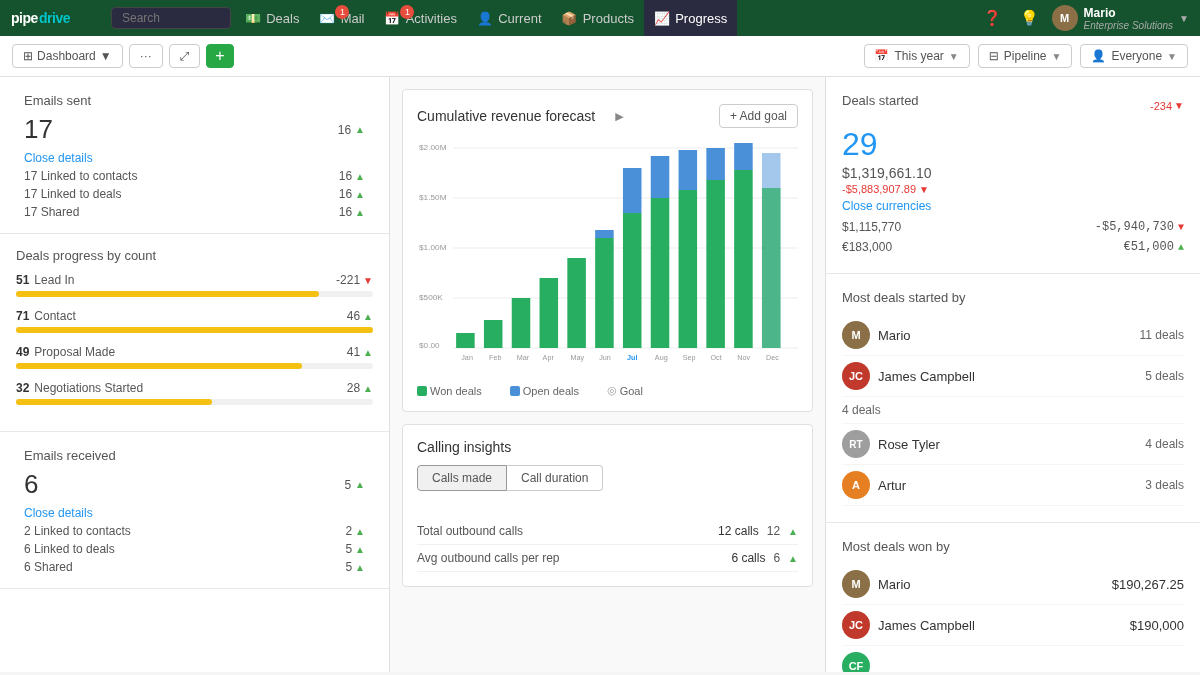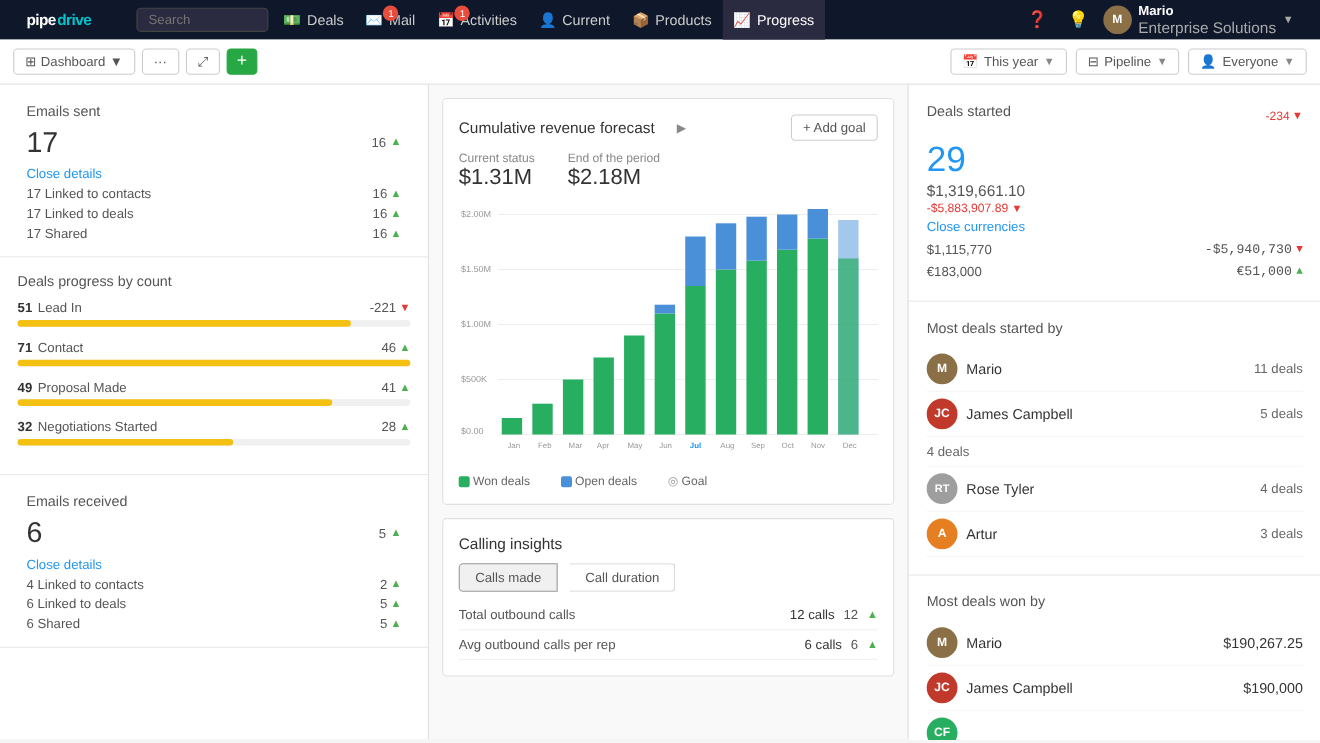--- a/index.html
+++ b/index.html
@@ -1,31 +1,31 @@
 <!DOCTYPE html>
 <html><head>
   <meta charset="utf-8">
   <style>
     * { box-sizing: border-box; margin: 0; padding: 0; }
     body { font-family: -apple-system, BlinkMacSystemFont, 'Segoe UI', sans-serif; background: #f5f5f5; font-size: 13px; color: #333; }
 
     
-    .topnav { display: flex; align-items: center; background: #0f172a; height: 36px; padding: 0 24px; gap: 0; }
+    .topnav { display: flex; align-items: center; background: #14532d; height: 36px; padding: 0 11px; gap: 0; }
     .topnav .logo { color: #fff; font-size: 15px; font-weight: 700; letter-spacing: -0.5px; padding: 0 10px 0 0; display: flex; align-items: center; }
     .search-box { background: #2a2a40; border: 1px solid #444; border-radius: 4px; padding: 3px 10px; color: #aaa; font-size: 12px; width: 120px; margin-right: 4px; }
     .nav-item { color: #ccc; padding: 0 10px; height: 36px; display: flex; align-items: center; gap: 5px; cursor: pointer; font-size: 13px; position: relative; }
     .nav-item.active { color: #fff; background: #2a2a40; }
     .nav-item .badge { background: #e74c3c; color: #fff; border-radius: 50%; width: 14px; height: 14px; font-size: 9px; display: flex; align-items: center; justify-content: center; position: absolute; top: 5px; left: 26px; }
     .nav-right { margin-left: auto; display: flex; align-items: center; gap: 8px; }
     .nav-right .icon-btn { color: #ccc; cursor: pointer; font-size: 15px; padding: 0 5px; }
     .user-info { display: flex; align-items: center; gap: 6px; color: #ccc; cursor: pointer; }
     .user-avatar { width: 26px; height: 26px; border-radius: 50%; background: #8B6F47; display: flex; align-items: center; justify-content: center; color: #fff; font-size: 11px; font-weight: bold; overflow: hidden; }
     .user-text { font-size: 12px; }
     .user-text .name { color: #fff; font-weight: 600; }
-    .user-text .company { color: #aaa; font-size: 14px; }
+    .user-text .company { color: #aaa; font-size: 10px; font-style: italic; }
 
     
     .toolbar { background: #fff; border-bottom: 1px solid #e0e0e0; padding: 8px 12px; display: flex; align-items: center; gap: 6px; }
     .toolbar-btn { border: 1px solid #ccc; border-radius: 4px; padding: 4px 10px; background: #fff; cursor: pointer; font-size: 12px; color: #555; display: flex; align-items: center; gap: 4px; }
     .toolbar-btn.primary { background: #28a745; color: #fff; border-color: #28a745; font-size: 16px; padding: 2px 8px; }
     .toolbar-spacer { flex: 1; }
     .filter-group { display: flex; align-items: center; gap: 8px; }
     .filter-btn { border: 1px solid #ccc; border-radius: 4px; padding: 4px 10px; background: #fff; cursor: pointer; font-size: 12px; color: #555; display: flex; align-items: center; gap: 5px; }
     .filter-btn .caret { font-size: 10px; color: #888; }
 
@@ -67,21 +67,21 @@
     .chart-meta-item .value { font-size: 20px; font-weight: 500; color: #333; }
     .chart-area { position: relative; height: 240px; }
     .chart-legend { display: flex; align-items: center; gap: 28px; font-size: 11px; color: #666; margin-top: 6px; }
     .legend-dot { width: 10px; height: 10px; border-radius: 2px; display: inline-block; margin-right: 3px; }
     .legend-item { display: flex; align-items: center; }
 
     
     .bar-chart-svg { width: 100%; height: 240px; }
 
     
-    .insights-tabs { display: flex; gap: 11px; margin-bottom: 8px; }
+    .insights-tabs { display: flex; gap: 0; margin-bottom: 27px; }
     .tab-btn { padding: 5px 14px; border: 1px solid #ccc; background: #fff; cursor: pointer; font-size: 12px; color: #555; }
     .tab-btn.active { background: #f0f0f0; border-color: #999; }
     .tab-btn:first-child { border-radius: 4px 0 0 4px; }
     .tab-btn:last-child { border-radius: 0 4px 4px 0; border-left: none; }
     .insight-row { display: flex; justify-content: space-between; align-items: center; padding: 6px 0; border-bottom: 1px solid #f0f0f0; font-size: 12px; color: #555; }
     .insight-row .right { display: flex; align-items: center; gap: 8px; text-align: right; }
     .insight-val { font-weight: 500; color: #333; }
 
     
     .right-panel { background: #fff; border-left: 1px solid #e0e0e0; overflow-y: auto; }
@@ -296,21 +296,21 @@
       <div class="card-title">Emails received</div>
       <div class="card-row">
         <span class="card-number">6</span>
         <span class="right">
           <span>5</span>
           <span class="arrow-up">▲</span>
         </span>
       </div>
       <div class="close-details">Close details</div>
       <div class="detail-row">
-        <span>4 Linked to contacts</span>
+        <span>2 Linked to contacts</span>
         <span class="val">
           <span>2</span>
           <span class="arrow-up">▲</span>
         </span>
       </div>
       <div class="detail-row">
         <span>6 Linked to deals</span>
         <span class="val">
           <span>5</span>
           <span class="arrow-up">▲</span>
@@ -328,30 +328,20 @@
 
   <div class="mid-panel">
 
     <div class="chart-card">
       <div class="chart-header">
         <div class="chart-title">
           <span>Cumulative revenue forecast</span>
           <span style="color:#888;font-size:11px;">▶</span>
         </div>
         <button class="add-goal-btn">+ Add goal</button>
-      </div>
-      <div class="chart-meta">
-        <div class="chart-meta-item">
-          <label>Current status</label>
-          <div class="value">$1.31M</div>
-        </div>
-        <div class="chart-meta-item">
-          <label>End of the period</label>
-          <div class="value">$2.18M</div>
-        </div>
       </div>
       <div class="chart-area">
         <svg class="bar-chart-svg" viewBox="0 0 370 240" preserveAspectRatio="none">
 
           <text x="2" y="12" font-size="8" fill="#999">$2.00M</text>
           <text x="2" y="62" font-size="8" fill="#999">$1.50M</text>
           <text x="2" y="112" font-size="8" fill="#999">$1.00M</text>
           <text x="2" y="162" font-size="8" fill="#999">$500K</text>
           <text x="2" y="210" font-size="8" fill="#999">$0.00</text>
 

